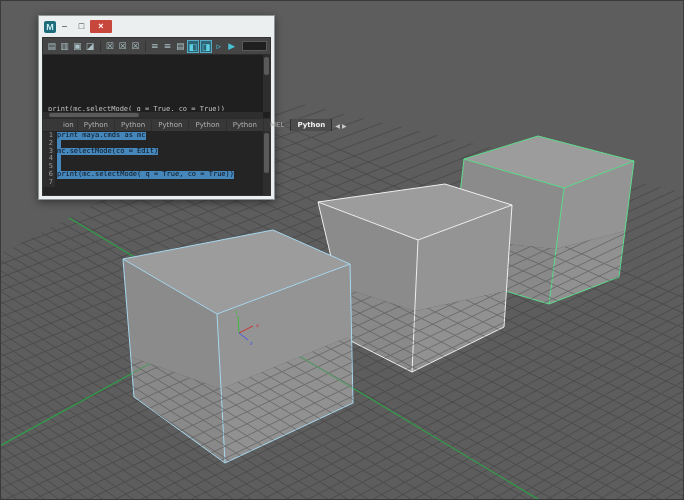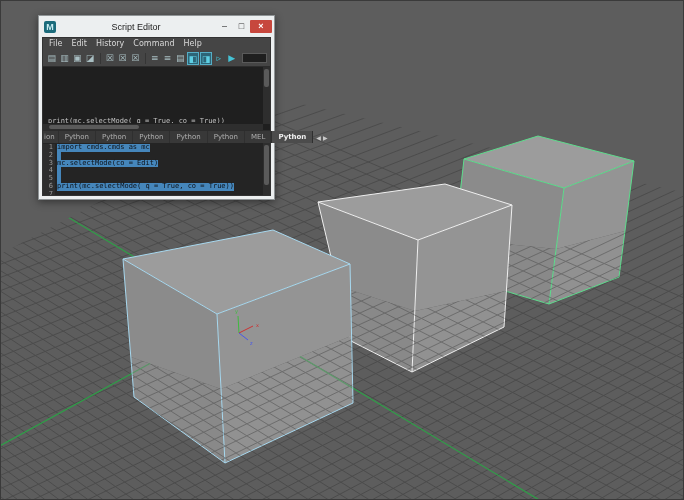--- a/index.html
+++ b/index.html
@@ -37,21 +37,21 @@
             line-height:9.5px; color:#c2c2c2; }
   .output-text { position:absolute; left:5px; top:2px; right:9px; bottom:7px;
                  overflow:hidden; white-space:pre; }
   .vscroll { position:absolute; right:0; top:0; width:7px; background:#2e2e2e; }
   .vscroll .thumb { position:absolute; left:1px; width:5px; background:#5a5a5a; border-radius:2px; }
   .hscroll { position:absolute; left:0; right:7px; bottom:0; height:6px; background:#2e2e2e; }
   .hscroll .thumb { position:absolute; top:1px; height:4px; background:#5a5a5a; border-radius:2px; }
   .tabsbar { height:13px; background:#383838; display:flex; align-items:stretch;
              border-top:1px solid #2c2c2c; font-size:7px; color:#b0b0b0; }
   .tab { padding:2px 6px 0 6px; border-right:1px solid #2f2f2f; cursor:default; white-space:nowrap; }
-  .tab.first { padding:2px 3px 0 1px; }
+  .tab.first { padding:2px 3px 0 20px; }
   .tab.active { background:#4c4c4c; color:#f2f2f2; font-weight:bold; }
   .tab-arrows { margin-left:auto; display:flex; align-items:center; gap:2px; padding:0 3px; color:#c8c8c8; font-size:6px; }
   .code { position:relative; flex:1; background:#242424; overflow:hidden;
           font-family:"DejaVu Sans Mono","Liberation Mono",monospace; font-size:7px; }
   .code-rows { position:absolute; left:0; top:1px; right:7px; }
   .code-row { display:flex; height:7.8px; line-height:7.8px; }
   .ln { width:12px; text-align:right; padding-right:2px; color:#9a9a9a; background:#2d2d2d; flex:none; }
   .ctext { margin-left:2px; white-space:pre; }
   .sel { background:#4586bb; color:#0d1117; }
   .sliver { display:inline-block; width:4px; height:7.8px; background:#4586bb; }
@@ -262,35 +262,27 @@
       <line x1="238" y1="332" x2="247" y2="339" stroke="#4a58e8"></line>
       <text x="234" y="312" stroke="none" fill="#3fba3f">y</text>
       <text x="255" y="326" stroke="none" fill="#cc3333">x</text>
       <text x="249" y="344" stroke="none" fill="#4a58e8">z</text>
     </g>
   </svg>
 
   <div class="window">
     <div class="titlebar">
       <div class="app-icon">M</div>
-      <div class="title">Script Editor</div>
       <div class="win-btns">
         <div class="win-btn">–</div>
         <div class="win-btn">□</div>
         <div class="win-btn close">×</div>
       </div>
     </div>
     <div class="win-content">
-      <div class="menubar">
-        <span class="menu-item">File</span>
-        <span class="menu-item">Edit</span>
-        <span class="menu-item">History</span>
-        <span class="menu-item">Command</span>
-        <span class="menu-item">Help</span>
-      </div>
       <div class="toolbar">
         <span class="tb-icon">▤</span>
         <span class="tb-icon">▥</span>
         <span class="tb-icon">▣</span>
         <span class="tb-icon">◪</span>
         <span class="tb-sep"></span>
         <span class="tb-icon">☒</span>
         <span class="tb-icon">☒</span>
         <span class="tb-icon">☒</span>
         <span class="tb-sep"></span>
@@ -330,21 +322,21 @@
         <span class="tab active">Python</span>
         <span class="tab-arrows">
           <span>◀</span>
           <span>▶</span>
         </span>
       </div>
       <div class="code">
         <div class="code-rows">
           <div class="code-row">
             <span class="ln">1</span>
-            <span class="ctext sel">import cmds.cmds as mc</span>
+            <span class="ctext sel">print maya.cmds as mc</span>
           </div>
           <div class="code-row">
             <span class="ln">2</span>
             <span class="ctext"><span class="sliver"></span></span>
           </div>
           <div class="code-row">
             <span class="ln">3</span>
             <span class="ctext sel">mc.selectMode(co = Edit)</span>
           </div>
           <div class="code-row">

